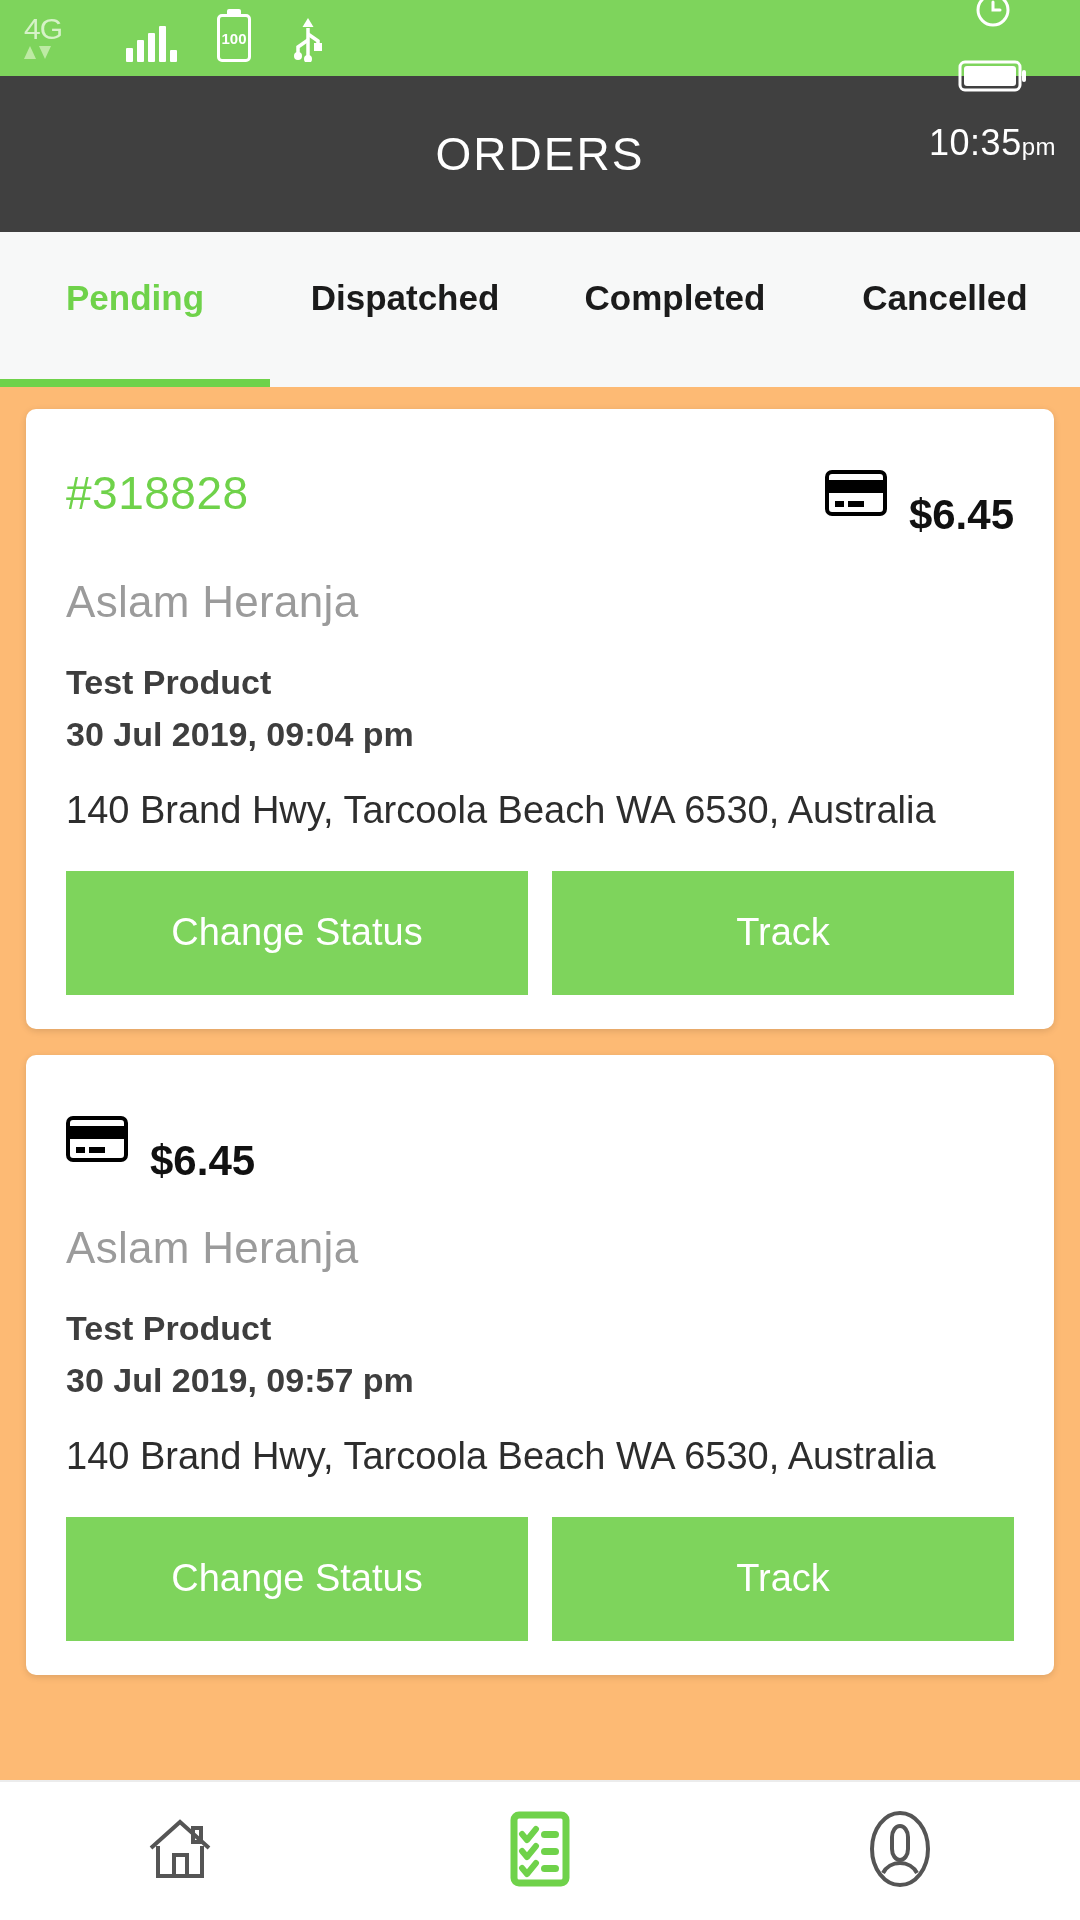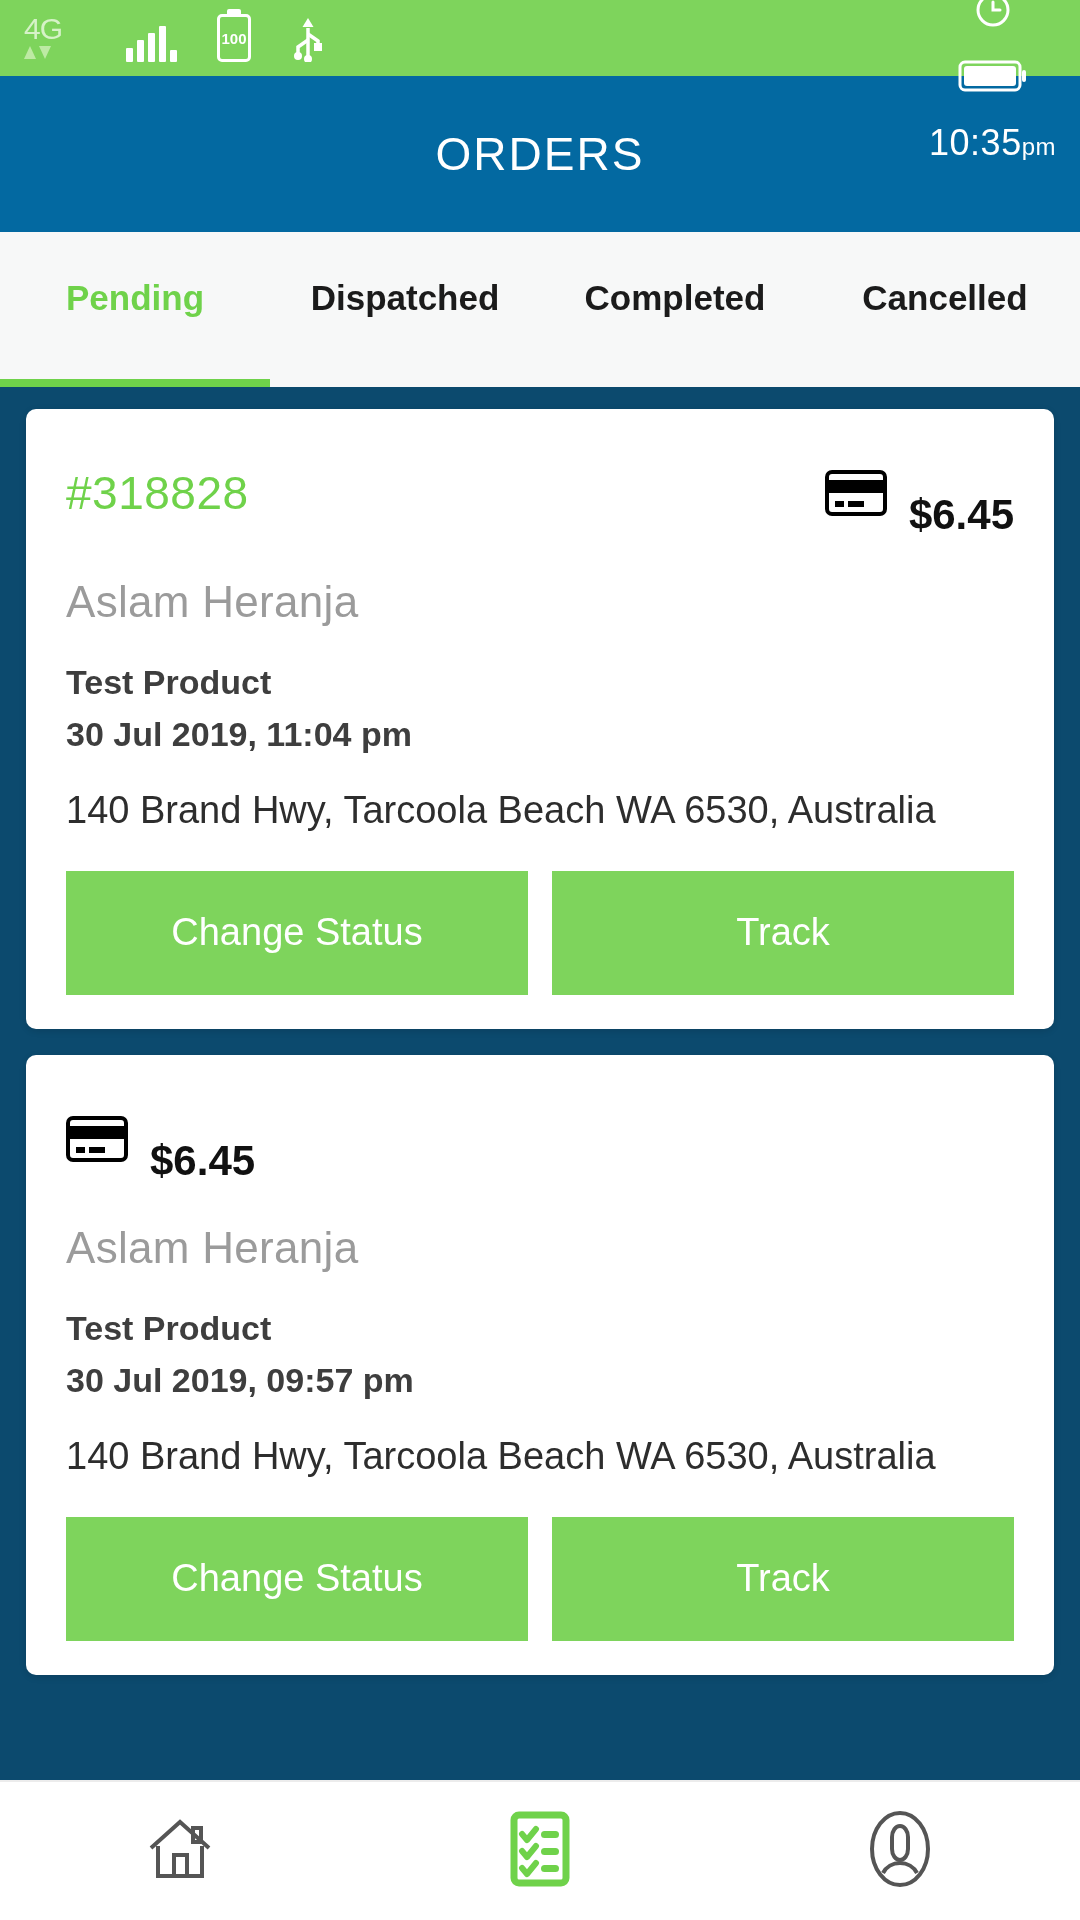--- a/index.html
+++ b/index.html
@@ -47,21 +47,21 @@
     content:""; position:absolute; top:-8px; left:50%; transform:translateX(-50%);
     width:14px; height:5px; background:#ffffff; border-radius:2px 2px 0 0;
   }
   .usb{ width:34px; height:48px; position:relative; }
 
   .sb-time{ font-size:36px; font-weight:400; letter-spacing:0.5px; }
   .sb-time .ampm{ font-size:24px; }
 
   
   .appbar{
-    height:156px; background:#0369a1;
+    height:156px; background:#404040;
     display:flex; align-items:center; justify-content:center;
   }
   .appbar h1{
     color:#ffffff; font-size:46px; font-weight:400; letter-spacing:2px;
   }
 
   
   .tabs{
     height:155px; background:#f7f8f8;
     display:flex; align-items:flex-start; position:relative;
@@ -72,21 +72,21 @@
     padding-bottom:24px; cursor:pointer;
   }
   .tab.active{ color:#6fd24a; }
   .tab-underline{
     position:absolute; bottom:0; left:0; width:270px; height:8px;
     background:#6fd24a;
   }
 
   
   .scroll{
-    height:1393px; background:#0c4a6e; padding:22px 26px 0 26px;
+    height:1393px; background:#fdba74; padding:22px 26px 0 26px;
     overflow:hidden; position:relative;
   }
   .card{
     background:#ffffff; border-radius:10px;
     box-shadow:0 2px 7px rgba(0,0,0,0.13);
     padding:38px 40px 34px 40px; margin-bottom:26px;
   }
   .card-top{
     display:flex; align-items:center; justify-content:space-between;
     margin-bottom:38px;
@@ -228,21 +228,21 @@
             <rect x="4" y="11" width="54" height="13" fill="#000"></rect>
             <rect x="10" y="32" width="9" height="6" fill="#000"></rect>
             <rect x="23" y="32" width="16" height="6" fill="#000"></rect>
           </svg>
         </span>
         <span class="amount">$6.45</span>
       </div>
     </div>
     <div class="cust-name">Aslam Heranja</div>
     <div class="meta">Test Product</div>
-    <div class="meta">30 Jul 2019, 11:04 pm</div>
+    <div class="meta">30 Jul 2019, 09:04 pm</div>
     <div class="addr">140 Brand Hwy, Tarcoola Beach WA 6530, Australia</div>
     <div class="btn-row">
       <button class="btn">Change Status</button>
       <button class="btn">Track</button>
     </div>
   </div>
 
   <div class="card">
     <div class="card-top">
       <div class="pay-wrap">

